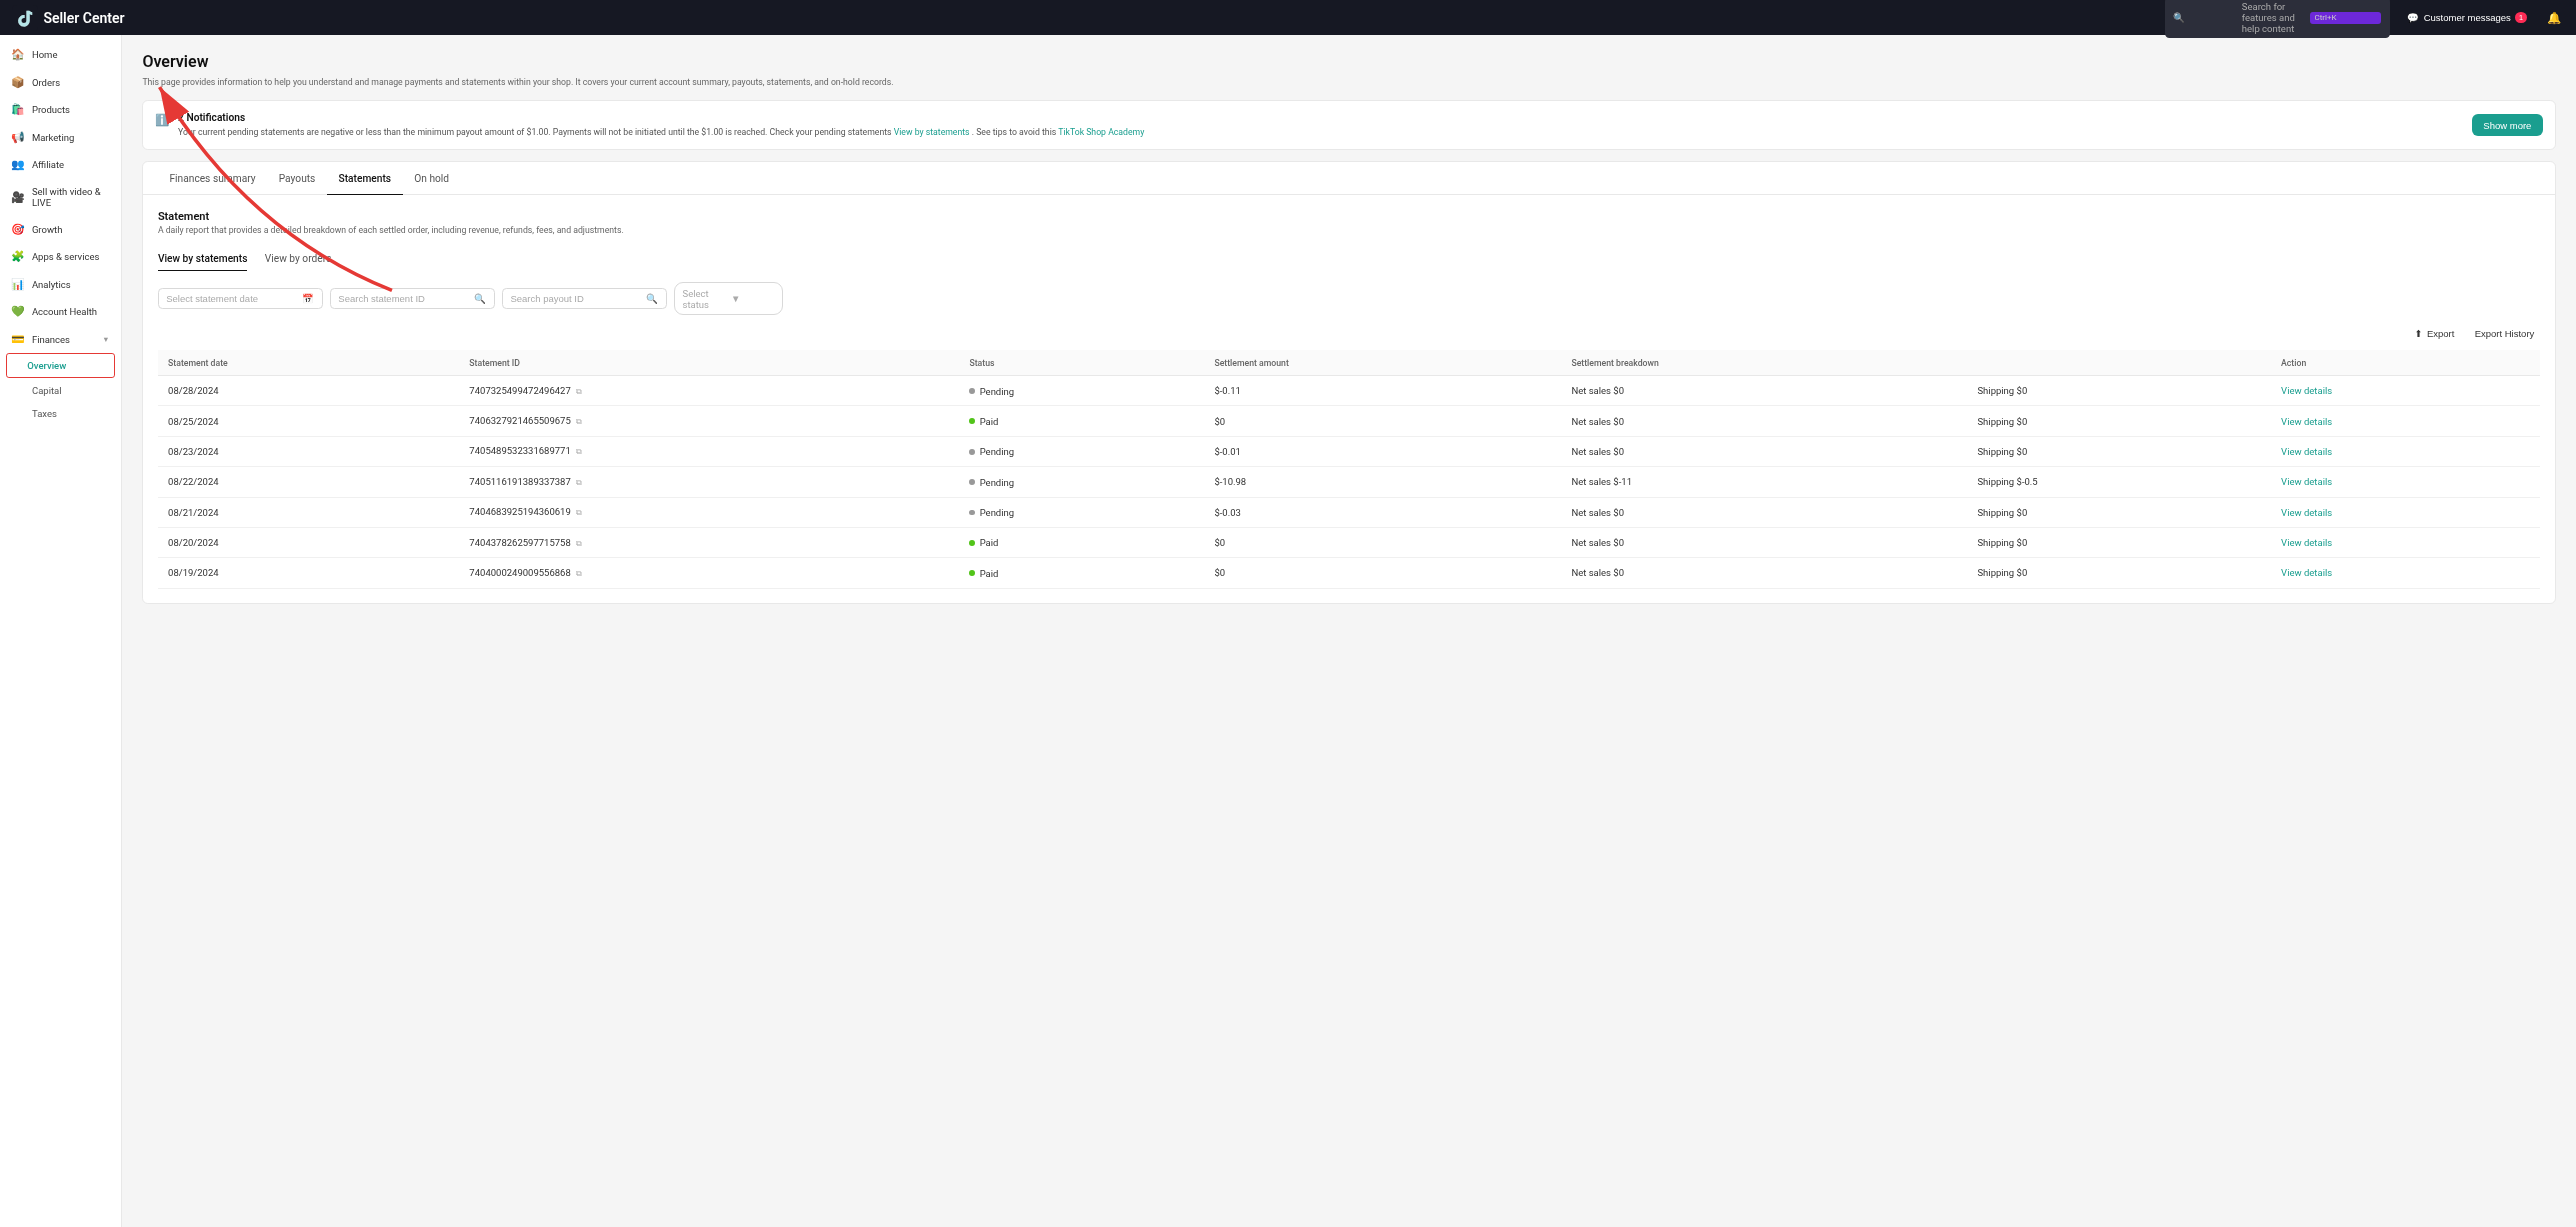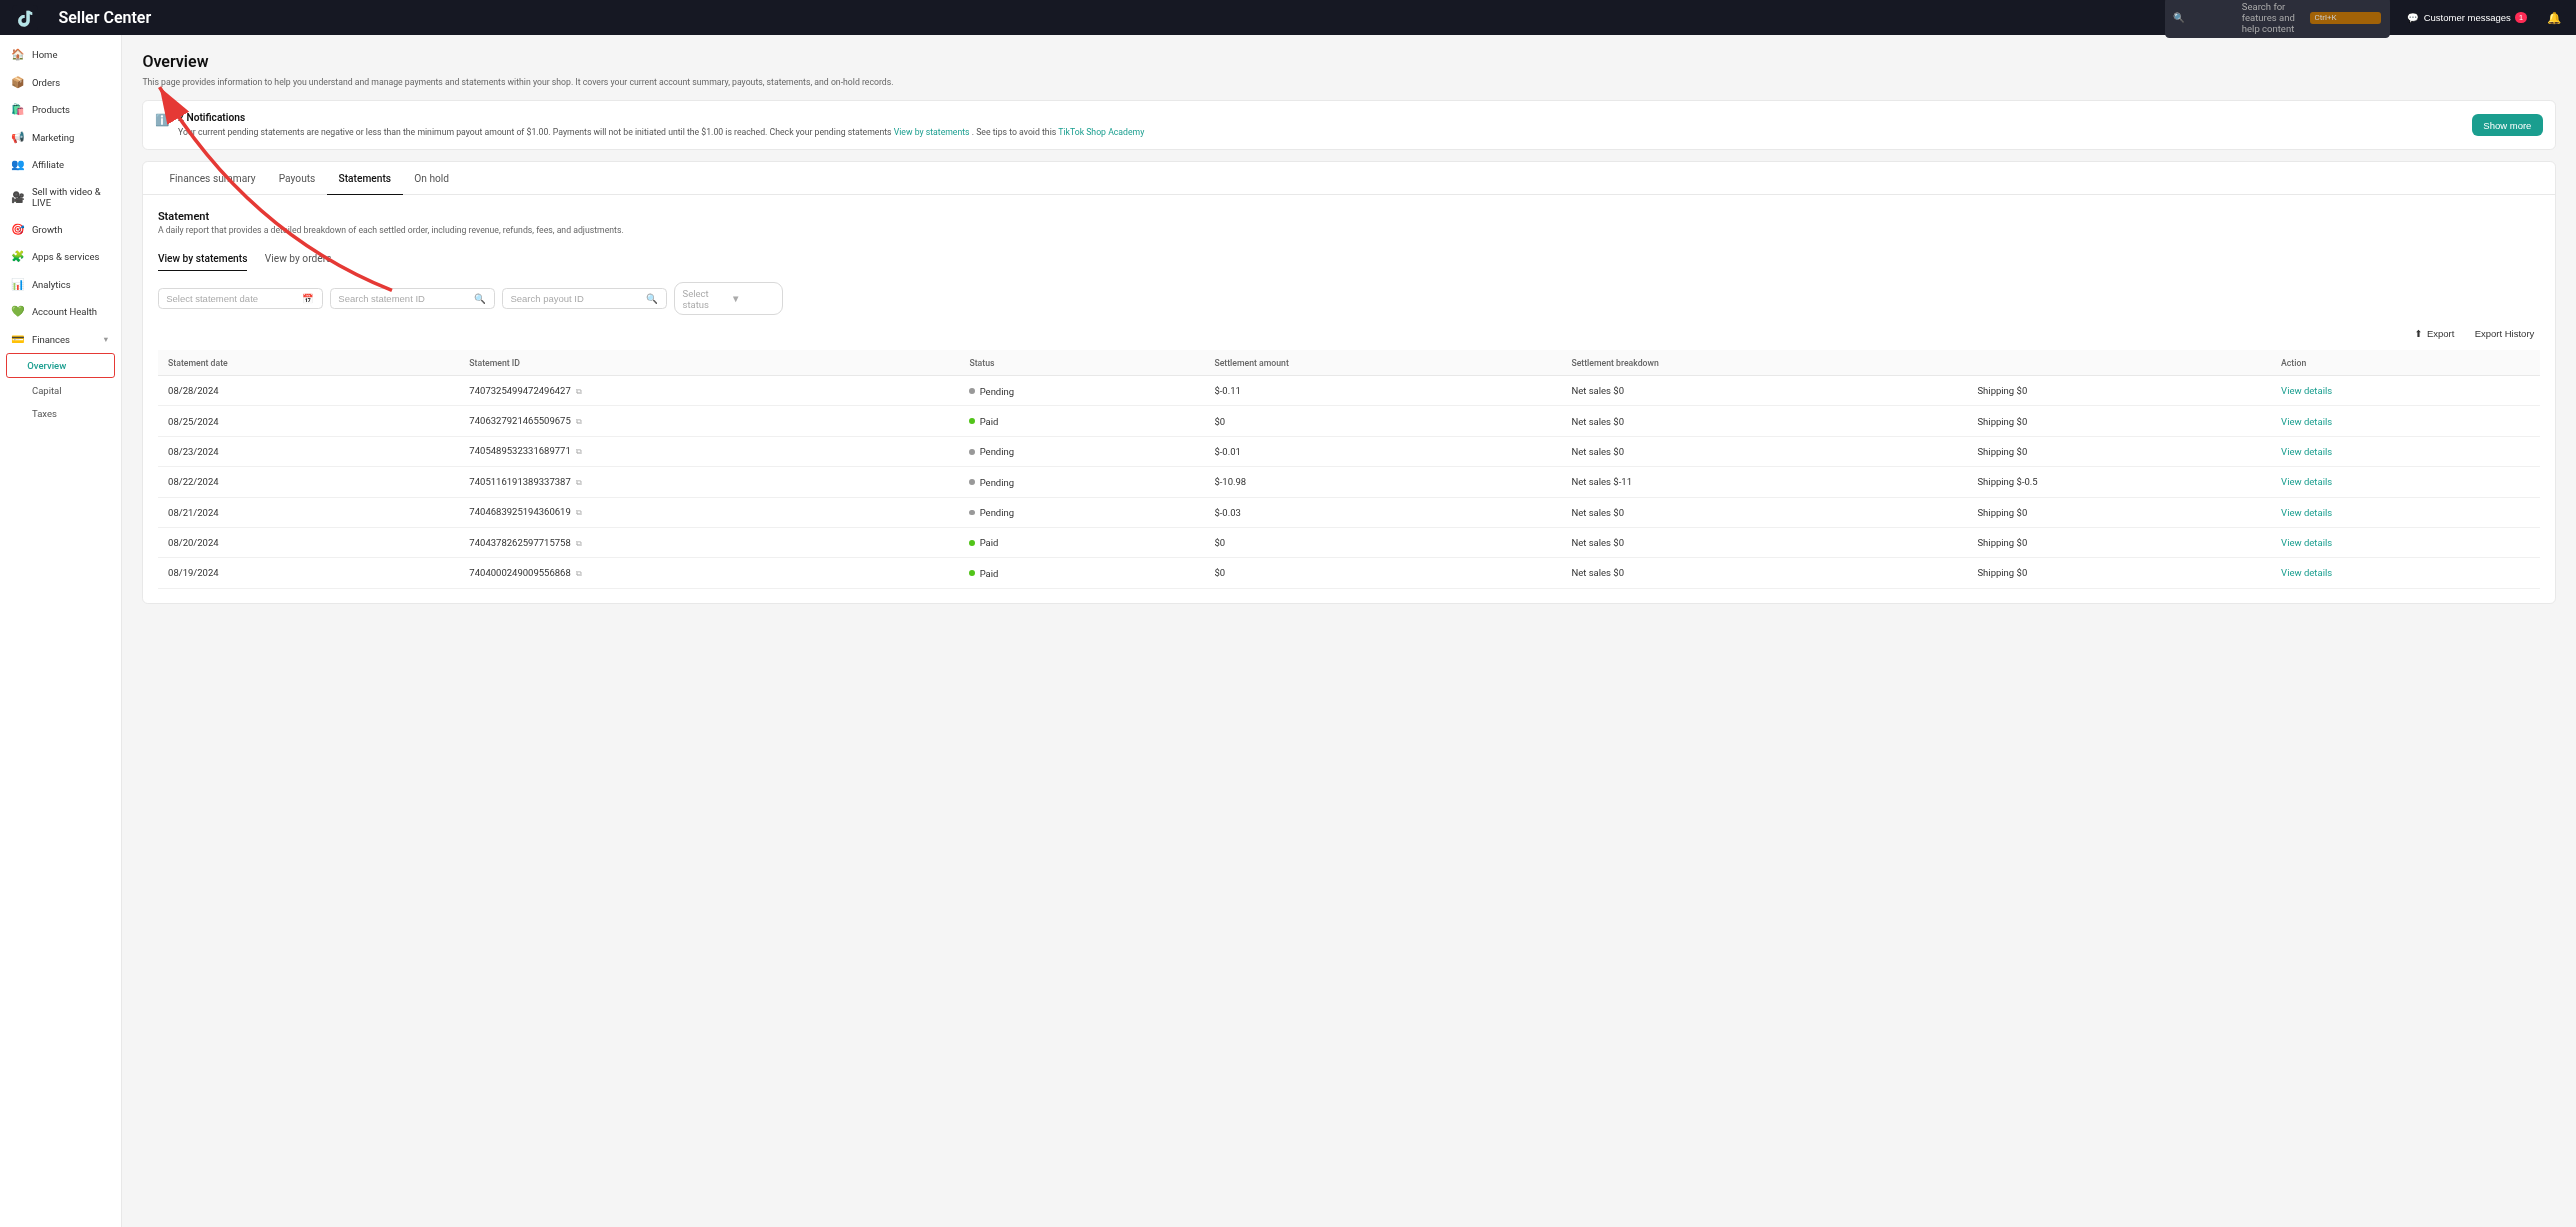--- a/index.html
+++ b/index.html
@@ -21,42 +21,41 @@
       align-items: center;
       gap: 5.8px;
       margin-right: 11.6px;
     }
     .tiktok-logo {
       width: 26px;
       height: 26px;
       position: relative;
     }
     .seller-center-title {
-      font-size: 16px;
+      font-size: 14px;
       font-weight: 600;
       color: #fff;
       white-space: nowrap;
-      margin-left: 15px;
     }
     .top-nav-spacer { flex: 1; }
     .search-bar {
       display: flex;
       align-items: center;
       background: #2c2e3a;
       border-radius: 4.4px;
       padding: 4.4px 8.7px;
       gap: 5.8px;
       color: #aaa;
       font-size: 9.5px;
       cursor: pointer;
       min-width: 204px;
     }
     .search-bar span { flex: 1; }
     .search-shortcut {
-      background: #a16207;
+      background: #6d28d9;
       border-radius: 2.9px;
       padding: 1.5px 4.4px;
       font-size: 8px;
       color: #ccc;
     }
     .top-nav-actions {
       display: flex;
       align-items: center;
       gap: 11.6px;
       margin-left: 11.6px;

